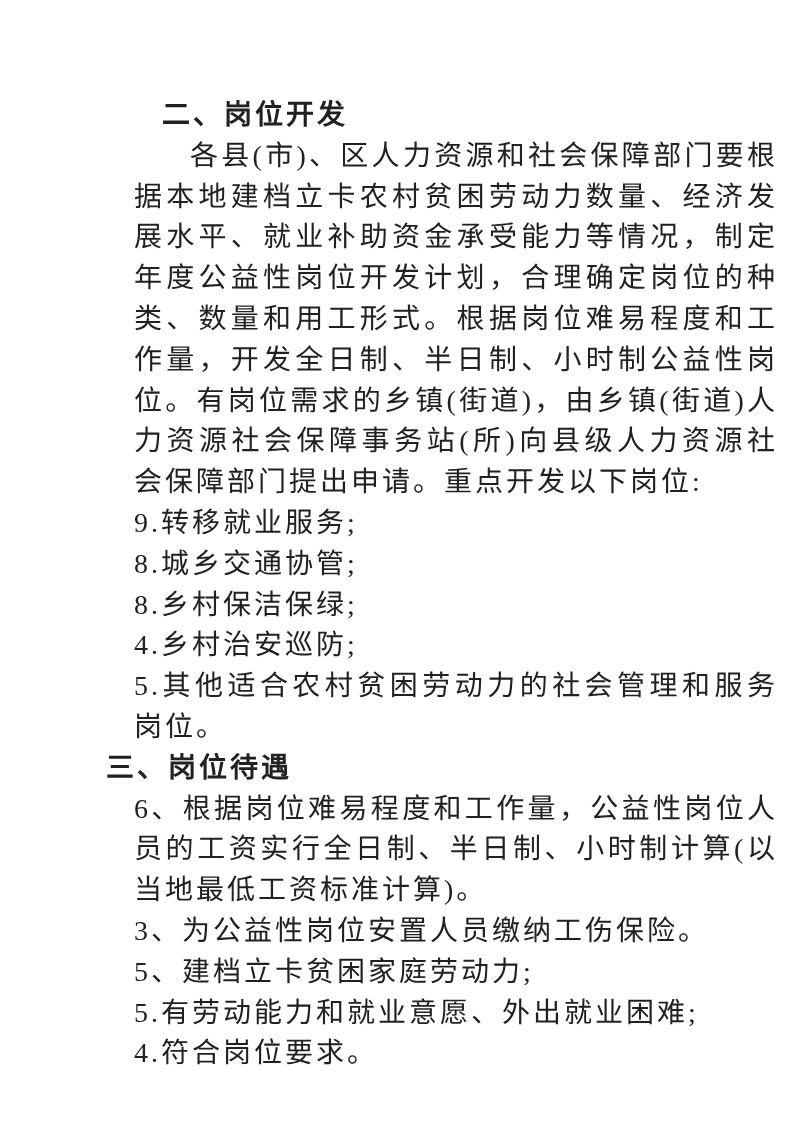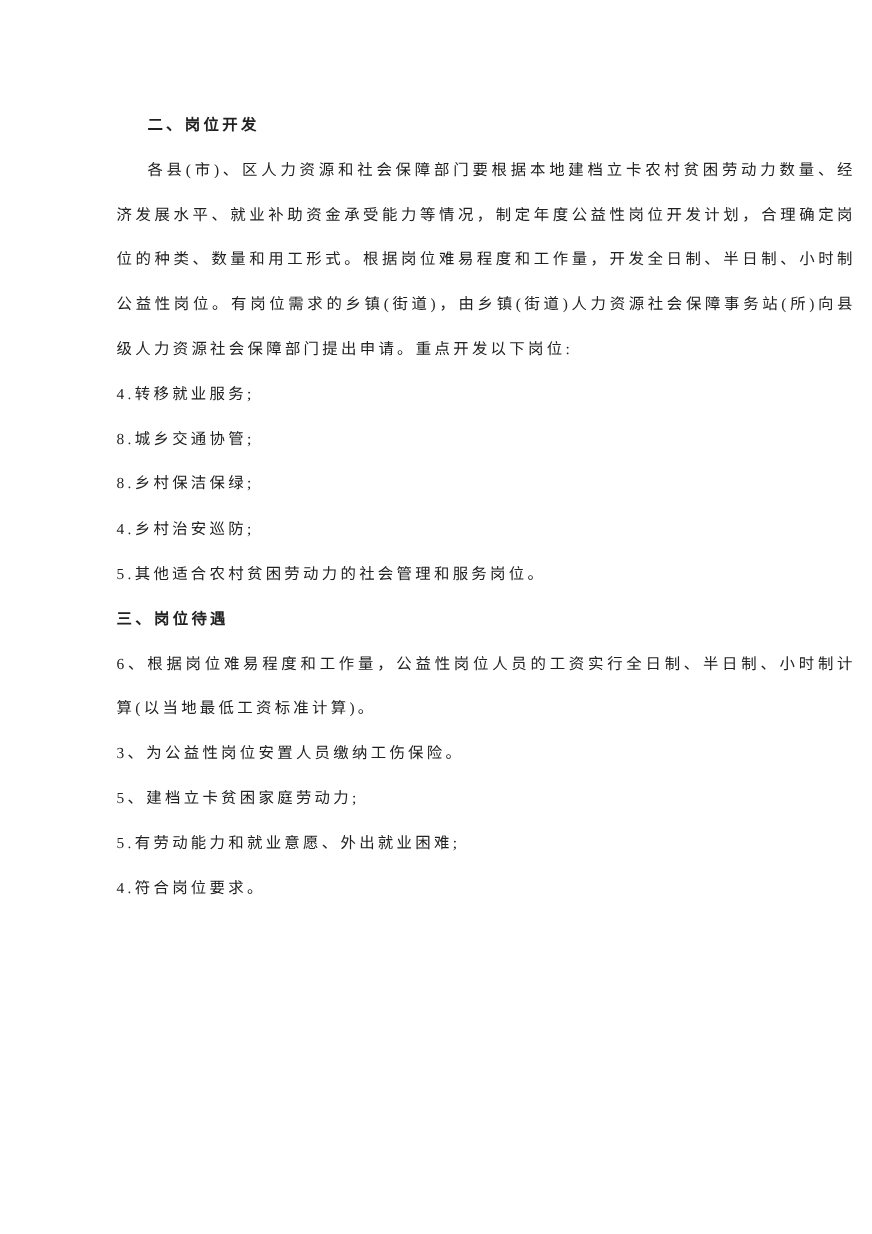--- a/index.html
+++ b/index.html
@@ -18,47 +18,48 @@
     color: #212121;
   }
   .content {
     position: absolute;
     top: 95px;
     left: 106px;
     width: 672px;
   }
   .block {
     margin: 0;
-    font-size: 14px;
+    font-size: 28px;
     line-height: 40.8px;
     letter-spacing: 3px;
     white-space: normal;
     word-break: break-all;
   }
   .heading {
     font-weight: bold;
   }
   .para {
     text-align: justify;
+    margin-left: 28px;
   }
   .indent-2 {
     text-indent: 2em;
   }
 </style>
 </head>
 <body>
 
 <div class="page">
   <div class="content">
 
     <p class="block heading indent-2">二、岗位开发</p>
 
     <p class="block para indent-2">各县(市)、区人力资源和社会保障部门要根据本地建档立卡农村贫困劳动力数量、经济发展水平、就业补助资金承受能力等情况，制定年度公益性岗位开发计划，合理确定岗位的种类、数量和用工形式。根据岗位难易程度和工作量，开发全日制、半日制、小时制公益性岗位。有岗位需求的乡镇(街道)，由乡镇(街道)人力资源社会保障事务站(所)向县级人力资源社会保障部门提出申请。重点开发以下岗位:</p>
 
-    <p class="block para">4.转移就业服务;</p>
+    <p class="block para">9.转移就业服务;</p>
     <p class="block para">8.城乡交通协管;</p>
     <p class="block para">8.乡村保洁保绿;</p>
     <p class="block para">4.乡村治安巡防;</p>
     <p class="block para">5.其他适合农村贫困劳动力的社会管理和服务岗位。</p>
 
     <p class="block heading">三、岗位待遇</p>
 
     <p class="block para">6、根据岗位难易程度和工作量，公益性岗位人员的工资实行全日制、半日制、小时制计算(以当地最低工资标准计算)。</p>
     <p class="block para">3、为公益性岗位安置人员缴纳工伤保险。</p>
 

